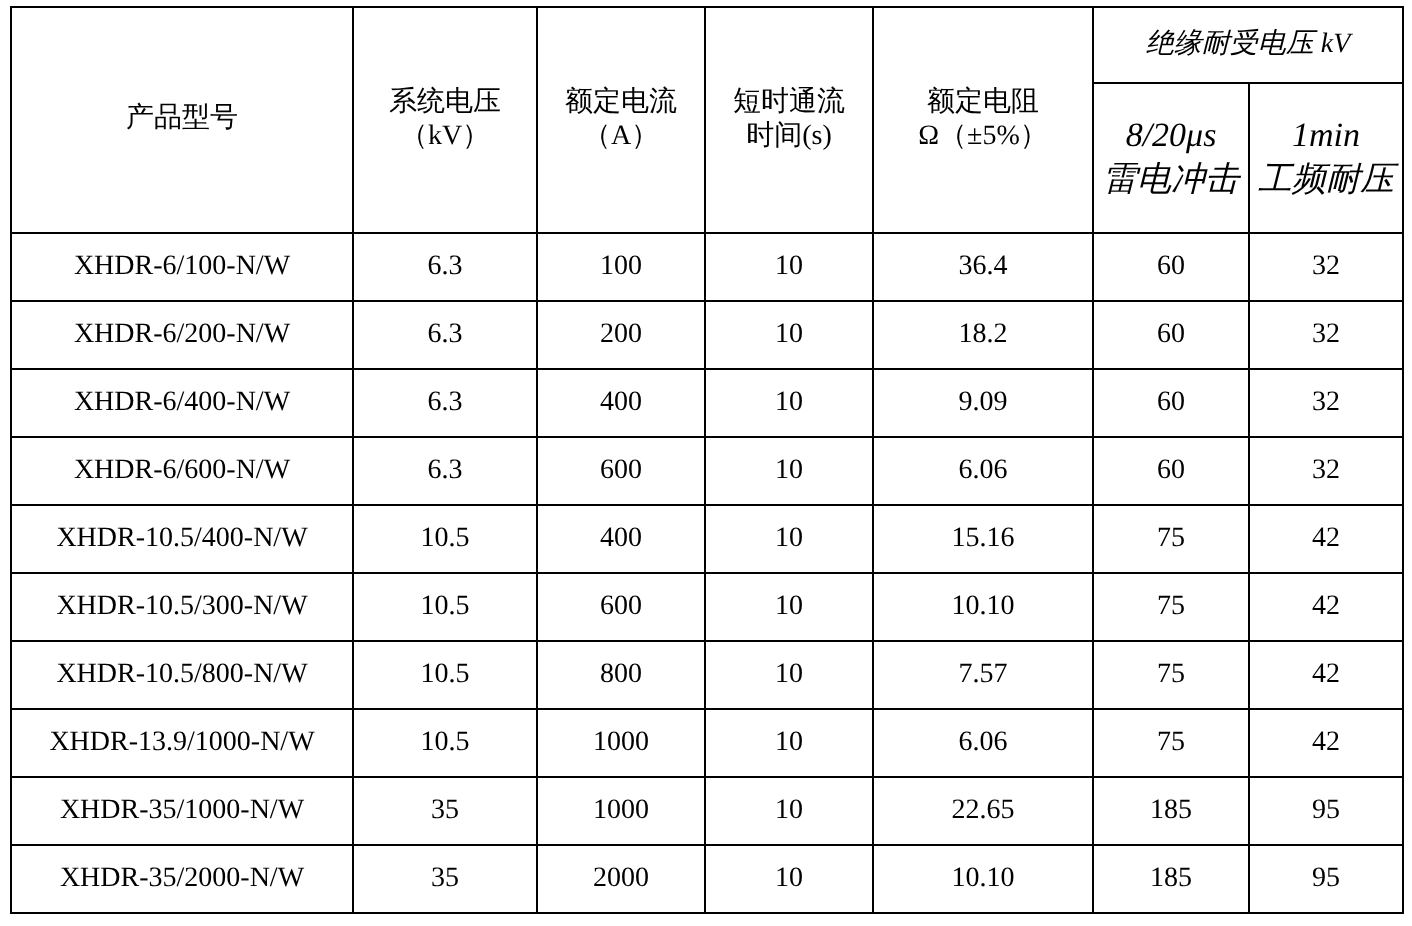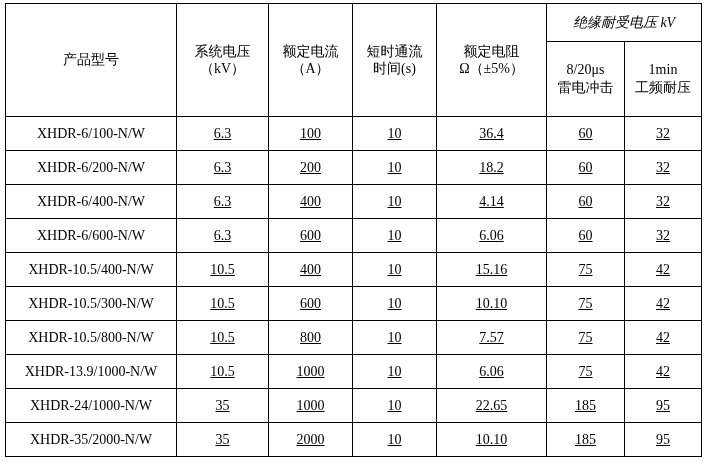--- a/index.html
+++ b/index.html
@@ -60,27 +60,27 @@
   .pf-col   { width: 77px; }
 
   td.model {
     font-size: 15px;
     height: 33px;
     margin-top: 44px;
   }
   td.val {
     font-size: 14.5px;
     height: 33px;
-    text-decoration: underline;
   }
   .nowrap { white-space: nowrap; }
   .sub-two {
     display: block;
-    font-size: 14px;
+    font-size: 17px;
     line-height: 1.3;
+    font-style: italic;
   }
 </style>
 </head>
 <body>
 
 <div class="sheet">
   <table class="spec">
     <colgroup>
       <col class="model-col">
       <col class="volt-col">
@@ -143,21 +143,21 @@
           <td class="val">10</td>
           <td class="val">18.2</td>
           <td class="val">60</td>
           <td class="val">32</td>
         </tr>
         <tr>
           <td class="model nowrap">XHDR-6/400-N/W</td>
           <td class="val">6.3</td>
           <td class="val">400</td>
           <td class="val">10</td>
-          <td class="val">4.14</td>
+          <td class="val">9.09</td>
           <td class="val">60</td>
           <td class="val">32</td>
         </tr>
         <tr>
           <td class="model nowrap">XHDR-6/600-N/W</td>
           <td class="val">6.3</td>
           <td class="val">600</td>
           <td class="val">10</td>
           <td class="val">6.06</td>
           <td class="val">60</td>
@@ -193,21 +193,21 @@
         <tr>
           <td class="model nowrap">XHDR-13.9/1000-N/W</td>
           <td class="val">10.5</td>
           <td class="val">1000</td>
           <td class="val">10</td>
           <td class="val">6.06</td>
           <td class="val">75</td>
           <td class="val">42</td>
         </tr>
         <tr>
-          <td class="model nowrap">XHDR-24/1000-N/W</td>
+          <td class="model nowrap">XHDR-35/1000-N/W</td>
           <td class="val">35</td>
           <td class="val">1000</td>
           <td class="val">10</td>
           <td class="val">22.65</td>
           <td class="val">185</td>
           <td class="val">95</td>
         </tr>
         <tr>
           <td class="model nowrap">XHDR-35/2000-N/W</td>
           <td class="val">35</td>

